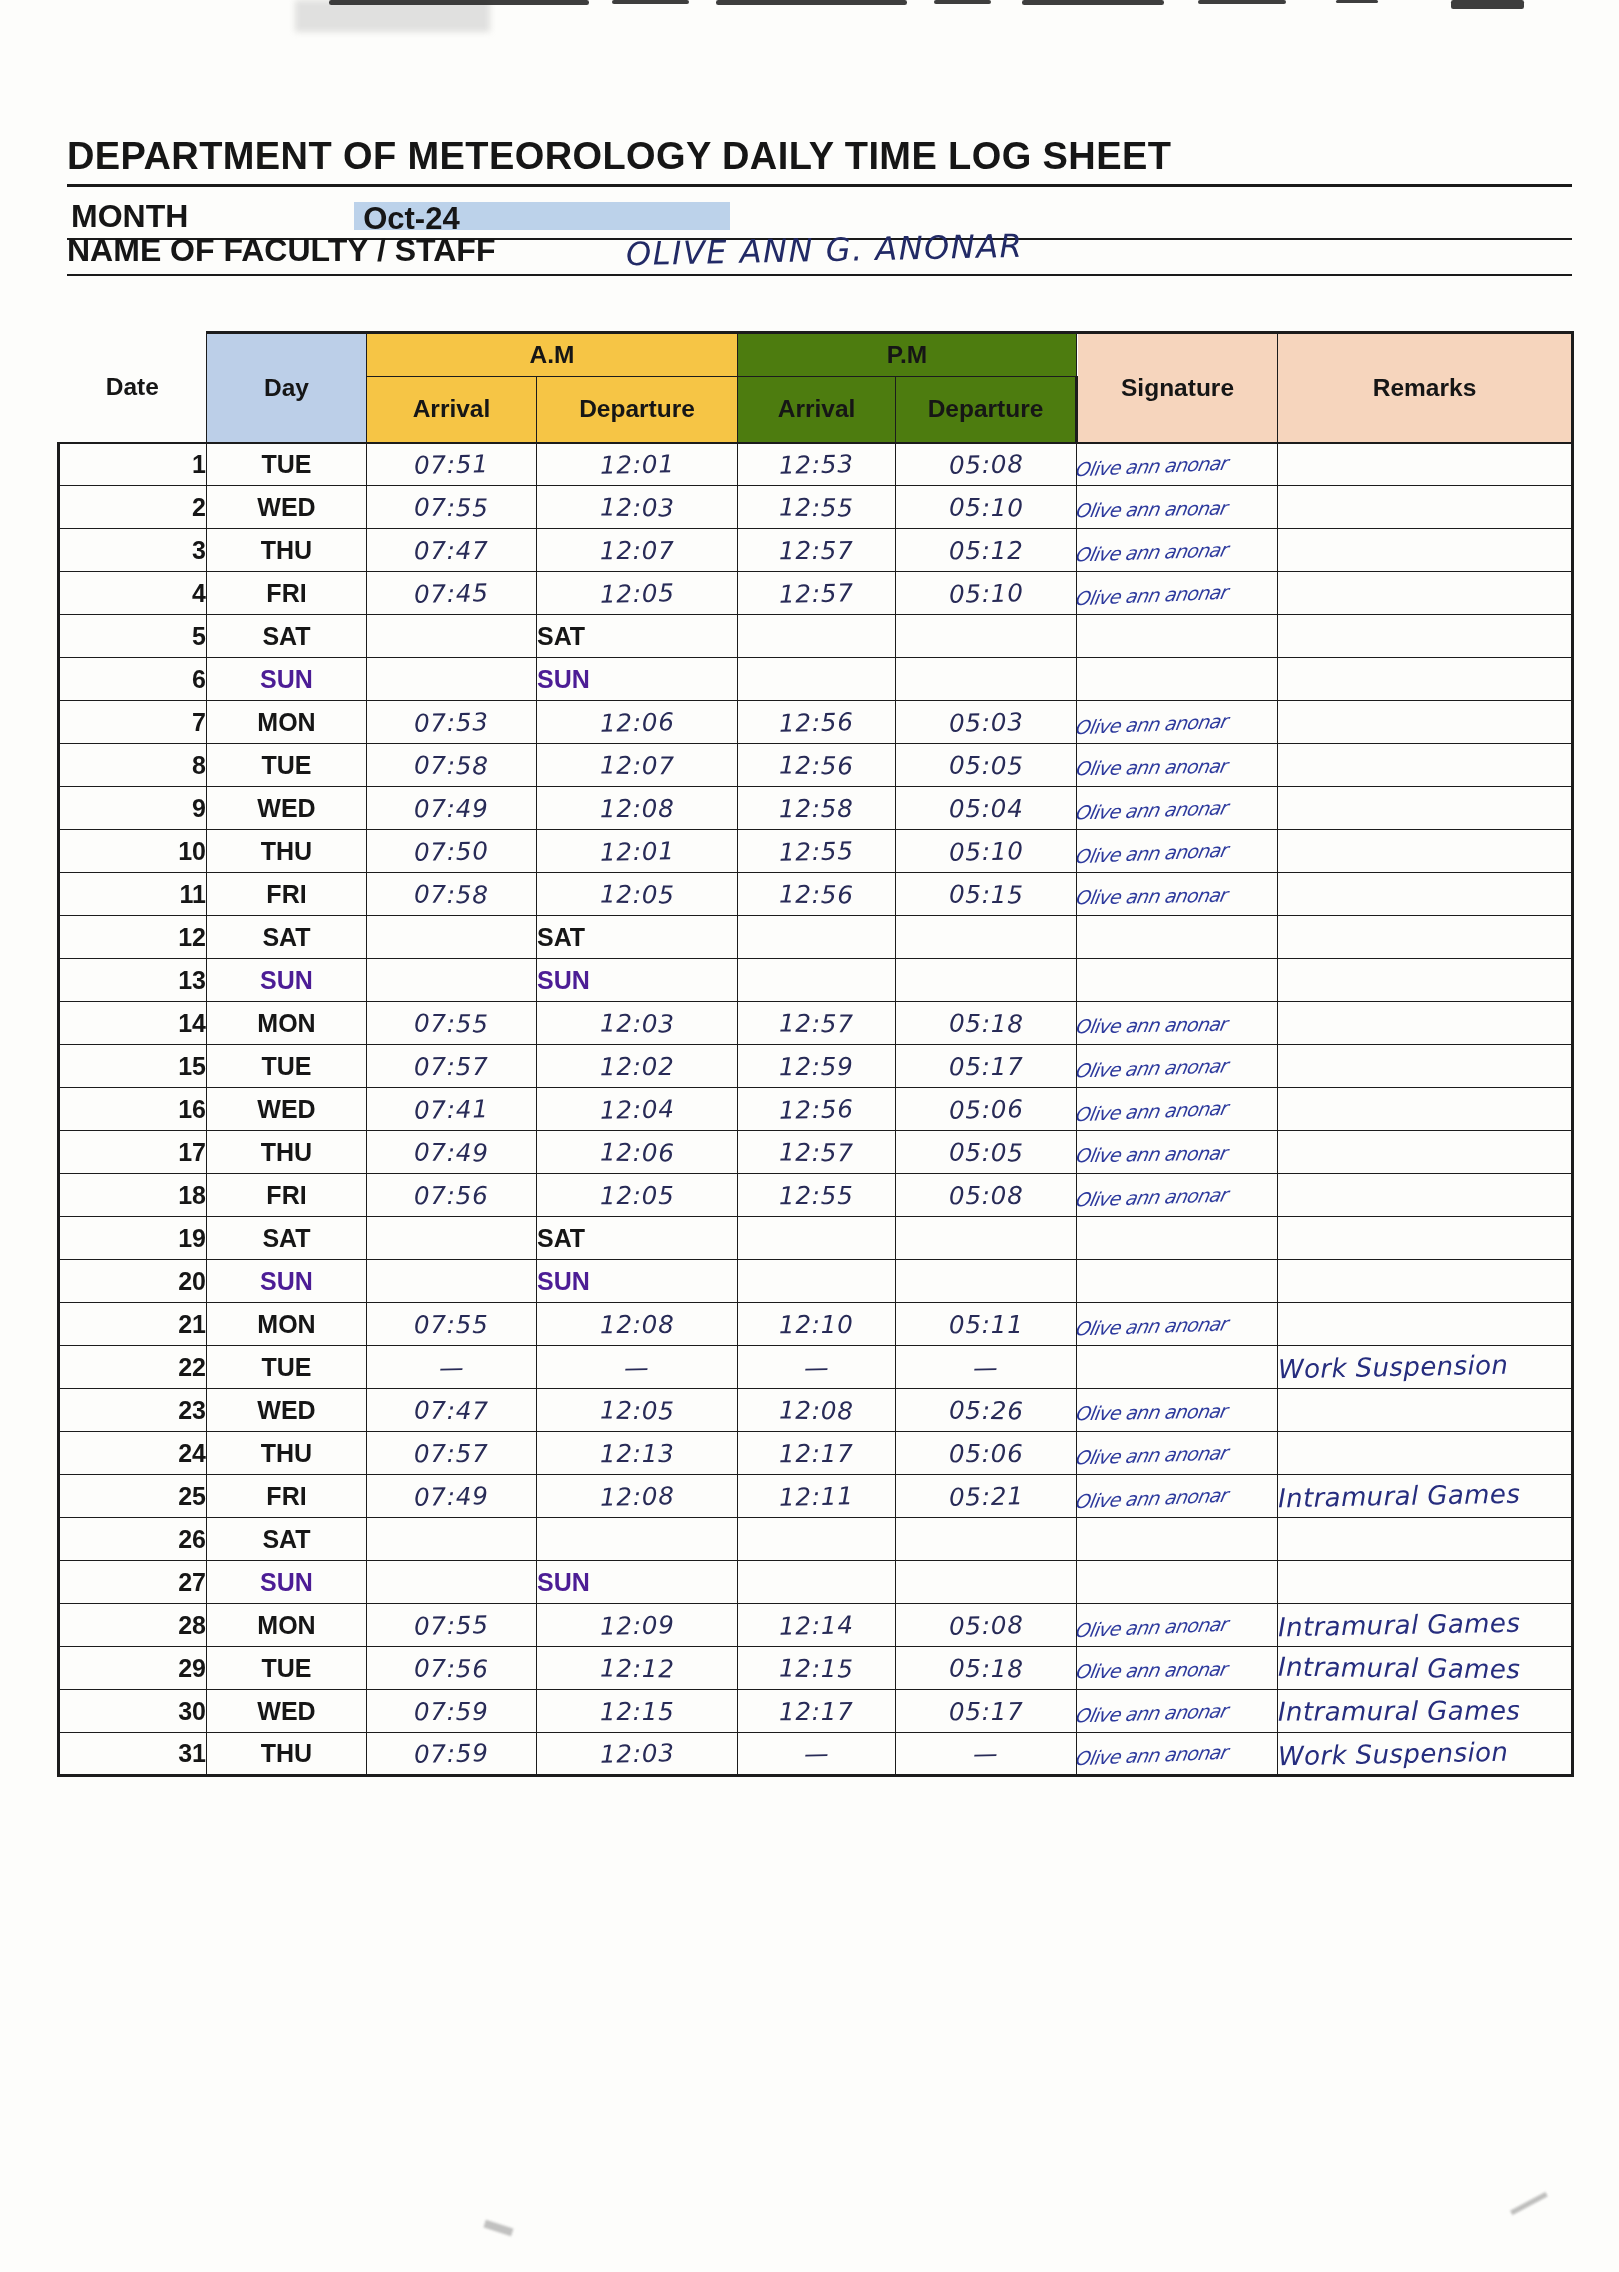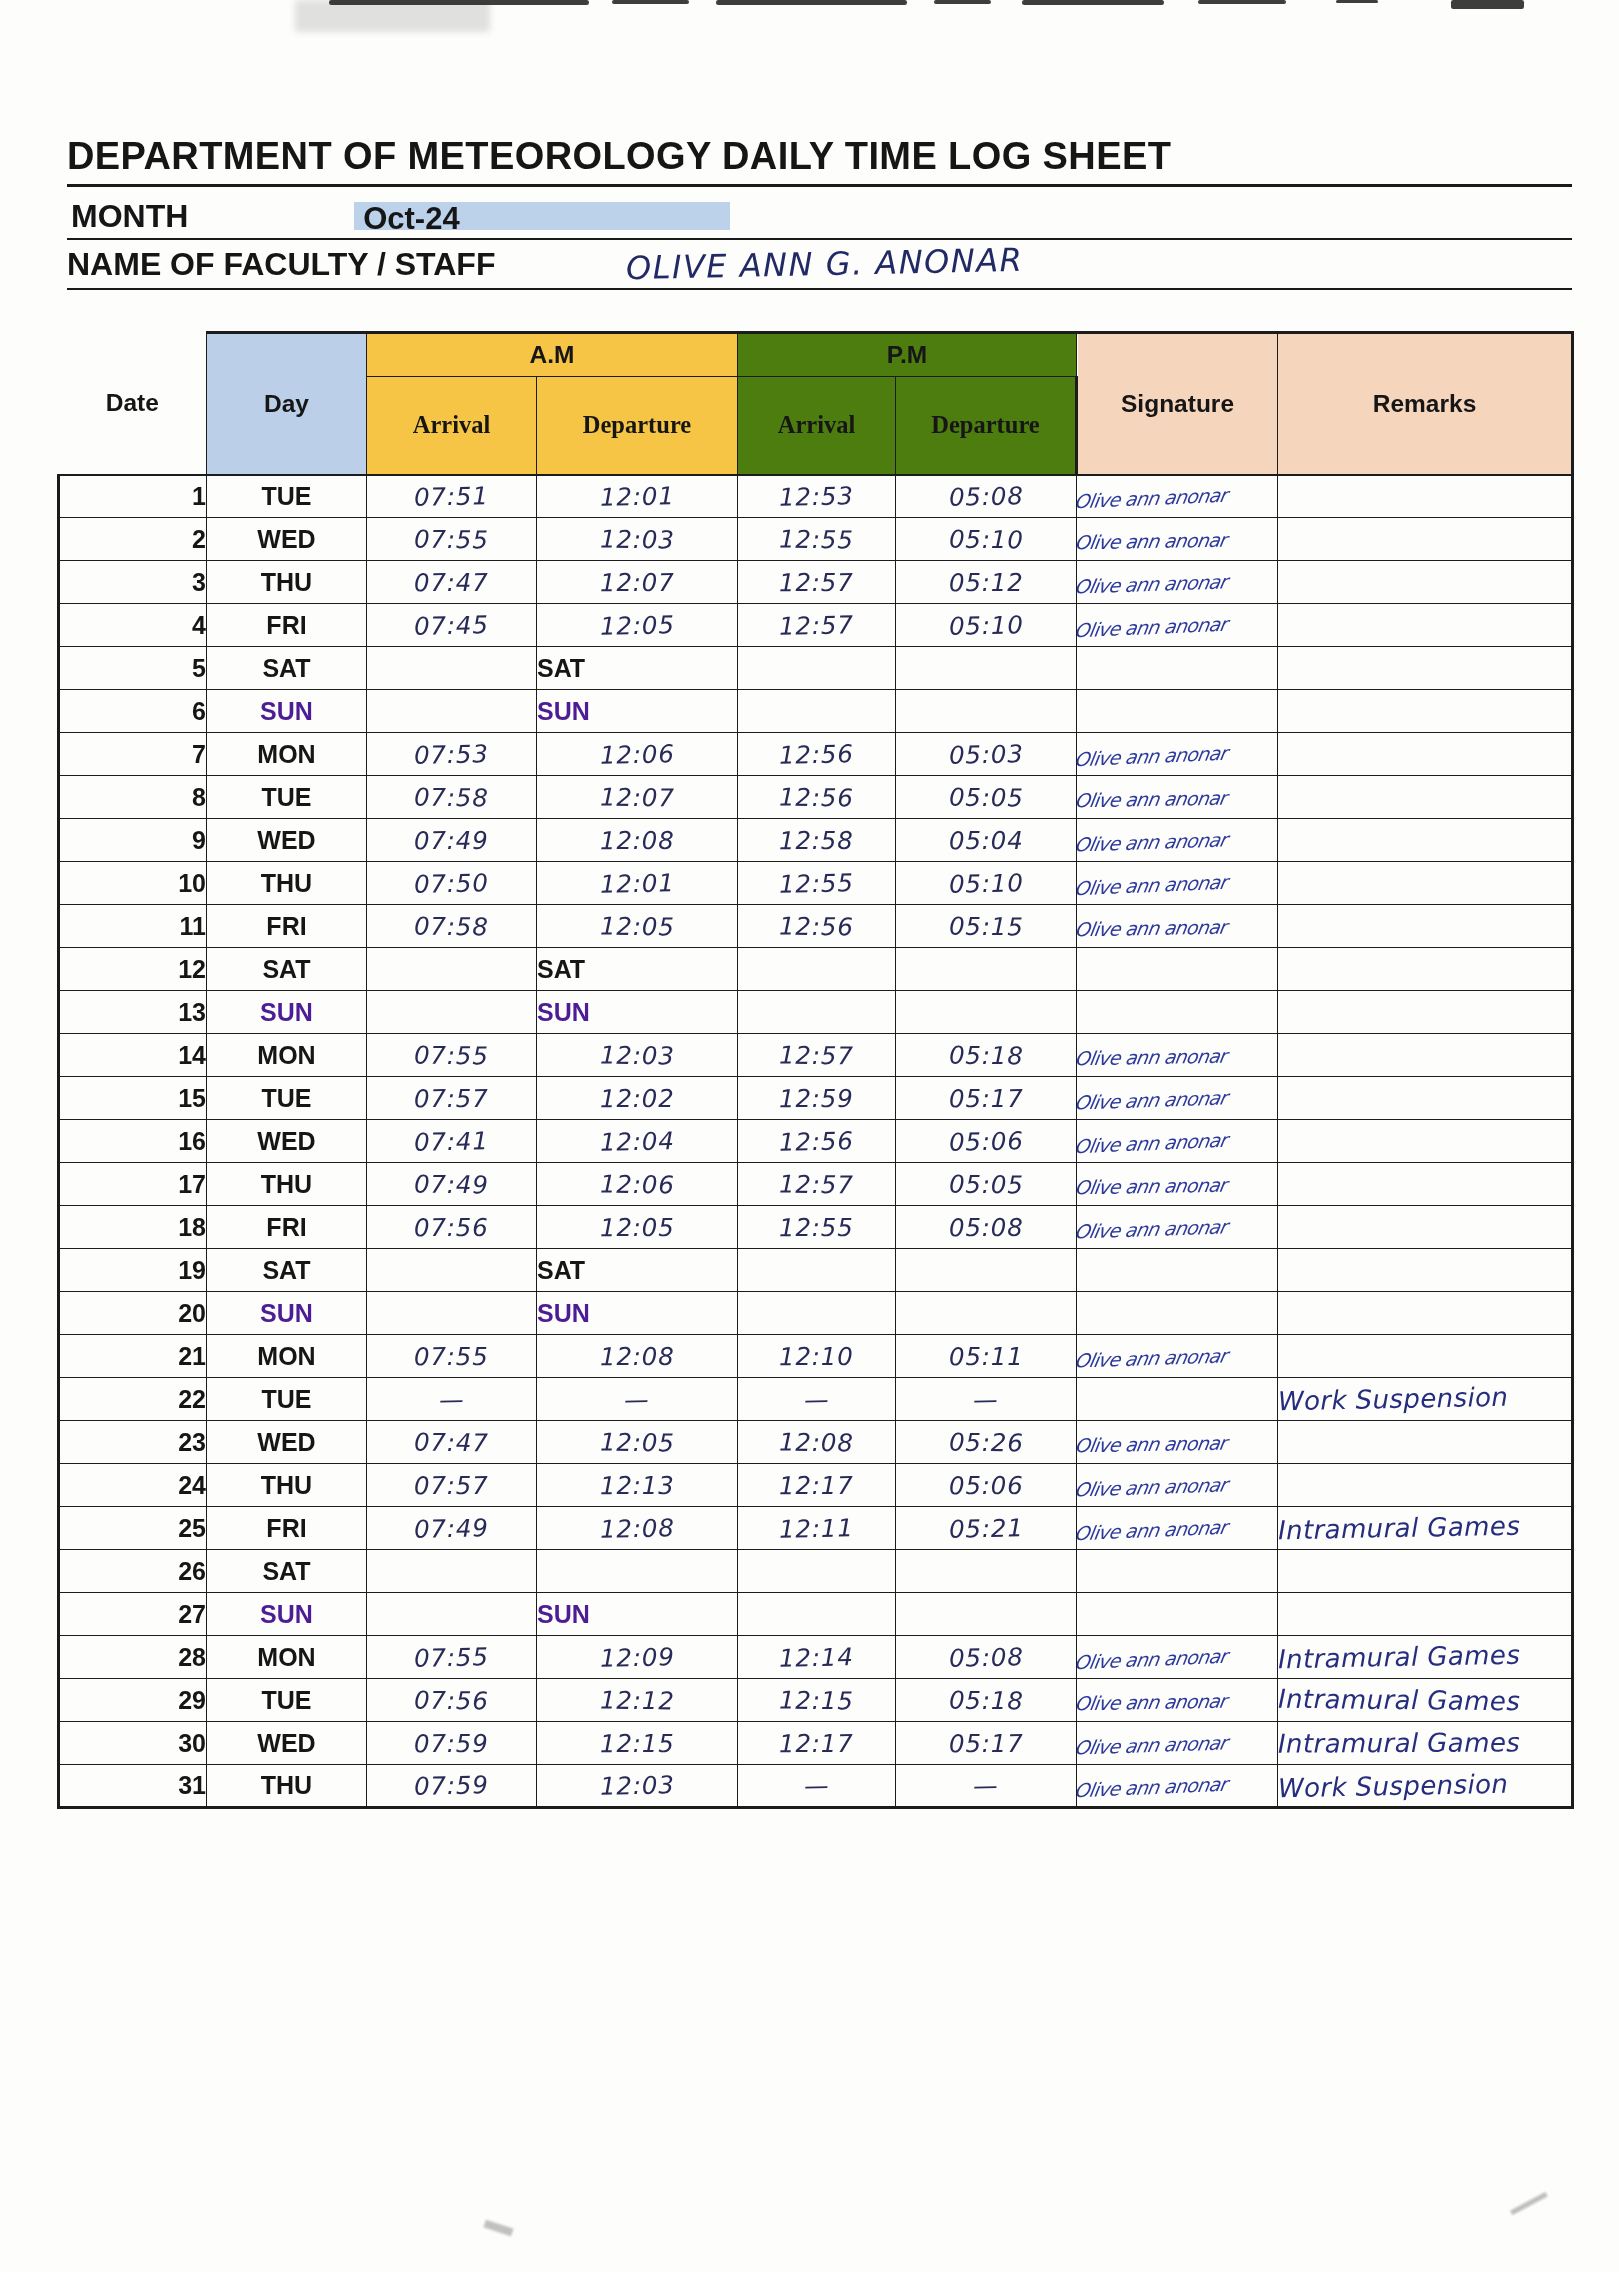--- a/index.html
+++ b/index.html
@@ -32,40 +32,40 @@
     position: absolute; left: 67px; top: 201px; width: 1505px; height: 37px;
     border-bottom: 2.3px solid #1a1a1a;
   }
   .month-label { position: absolute; left: 4px; bottom: 3.1px; font-size: 32px; font-weight: bold; }
   .month-highlight {
     position: absolute; left: 287px; top: 0.8px; width: 376px; height: 28px;
     background: #bcd2ea; line-height: 34px; padding-left: 9.2px;
     font-size: 31px; font-weight: bold; box-sizing: border-box;
   }
   .name-row {
-    position: absolute; left: 67px; top: 244px; width: 1505px; height: 44px;
+    position: absolute; left: 67px; top: 230px; width: 1505px; height: 44px;
     border-bottom: 2.3px solid #1a1a1a;
   }
   .name-label { position: absolute; left: 0; bottom: 4.6px; font-size: 32px; font-weight: bold; white-space: nowrap; }
   .name-value {
     position: absolute; left: 559px; bottom: 4.6px;
     font-family: "DejaVu Sans", sans-serif; font-style: italic;
     font-size: 32px; letter-spacing: 1.5px; color: #222a66;
     transform: rotate(-1.2deg); white-space: nowrap;
   }
 
   
   table.log {
     position: absolute; left: 57px; top: 331px;
     table-layout: fixed; width: 1514px; border-collapse: collapse;
   }
   .log th, .log td { border: 1.5px solid #1c1c1c; padding: 0; box-sizing: border-box; overflow: hidden; }
   .log th { font-size: 24.5px; font-weight: bold; vertical-align: middle; }
   tr.band th { height: 44px; }
-  tr.sub th  { height: 98px; font-family: Liberation Serif, serif; }
+  tr.sub th  { height: 66px; }
   .th-am  { background: #f6c545; }
   .th-pm  { background: #4d7c0f; }
   .th-day { background: #bccfe8; }
   .th-side{ background: #f6d5bd; }
   .th-date { background: transparent; border-top: none !important; border-left: none !important; border-bottom: 2.3px solid #1c1c1c; }
   tr.band th { border-top: 3.1px solid #1c1c1c; }
   .log th:last-child, .log td:last-child { border-right: 3.1px solid #1c1c1c; }
   tr.sub th { border-bottom: 2.3px solid #1c1c1c; }
   .log tbody td { height: 43px; vertical-align: middle; font-size: 25px; }
   .log tbody td:first-child { border-left: 3.1px solid #1c1c1c; }

